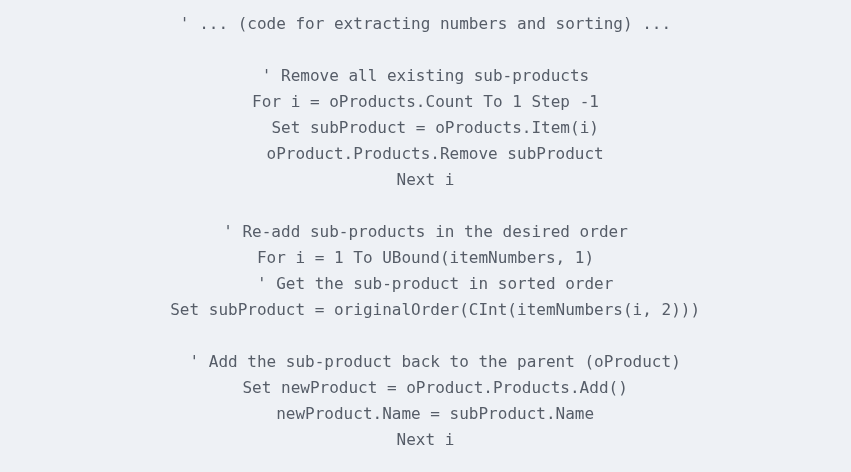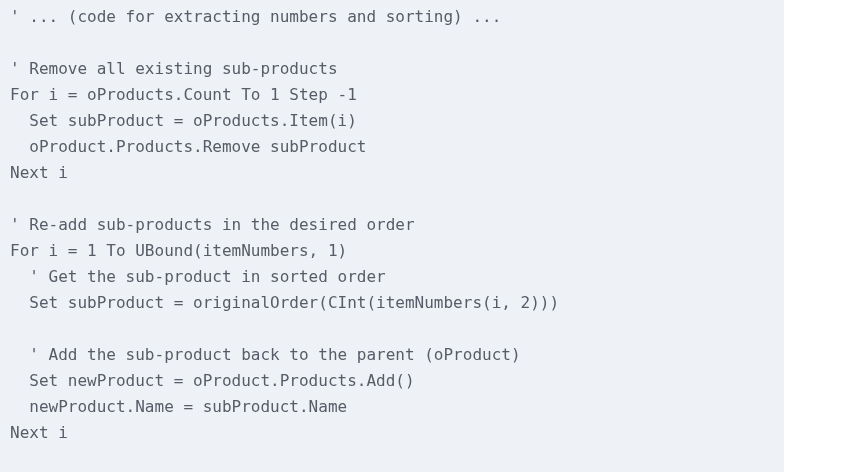--- a/index.html
+++ b/index.html
@@ -7,25 +7,26 @@
     padding: 0;
   }
   body {
     width: 851px;
     height: 472px;
     overflow: hidden;
     font-family: "DejaVu Sans Mono", "Liberation Mono", monospace;
   }
   .code-block {
     box-sizing: border-box;
-    width: 784px;
+    width: 851px;
     height: 472px;
     background: #eef1f5;
-    padding: 4px 10px 12px 10px;
+    padding: 11px 10px 12px 10px;
     overflow: hidden;
+    text-align: center;
   }
   .code-lines {
     margin: 0;
     padding: 0;
     font-family: "DejaVu Sans Mono", "Liberation Mono", monospace;
     font-size: 16px;
     line-height: 26px;
     color: #565d68;
     white-space: pre;
   }

